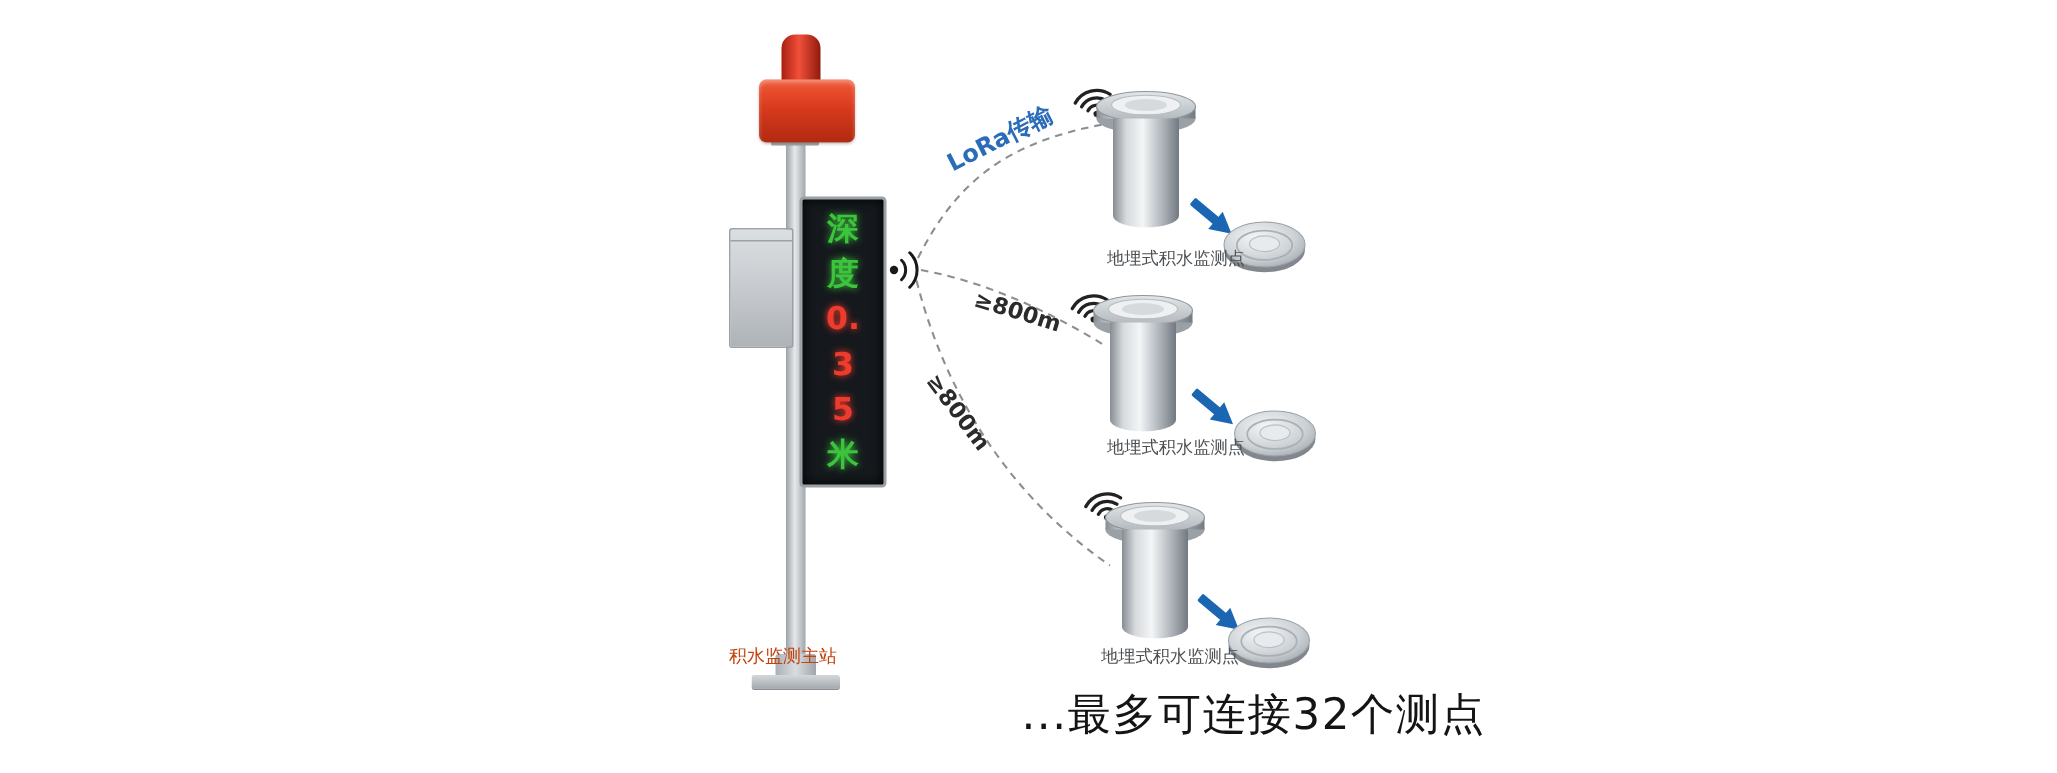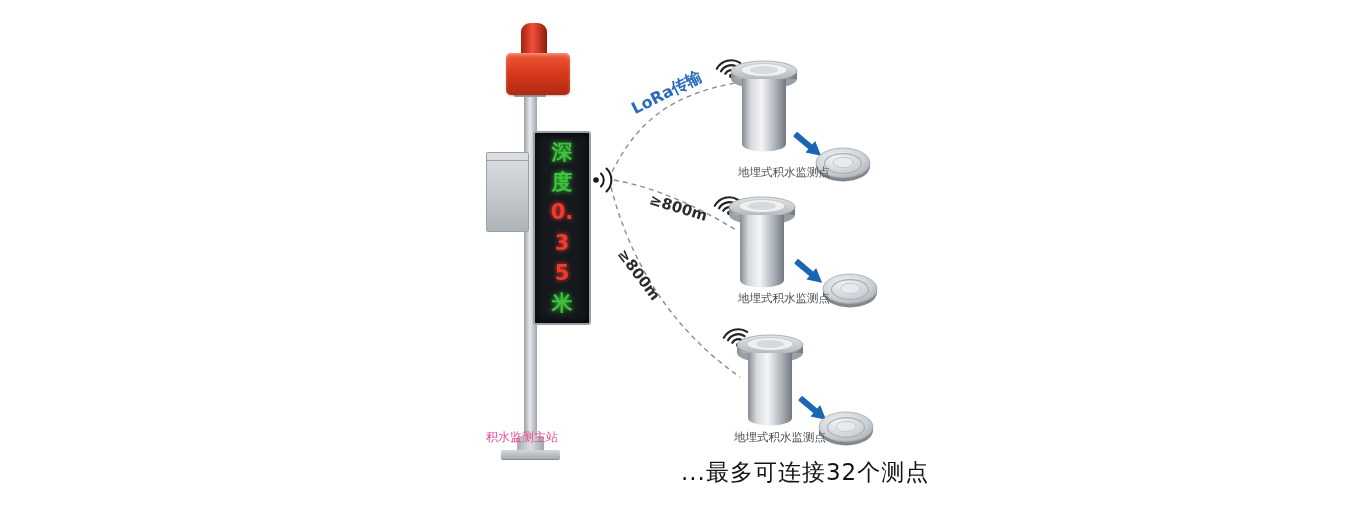--- a/index.html
+++ b/index.html
@@ -31,30 +31,30 @@
             box-shadow:inset 0 0 8px #000; }
   .led-row { font-size:21px; font-weight:bold; line-height:1;
              text-shadow:0 0 5px currentColor; letter-spacing:0; }
   .base-neck { position:absolute; left:517px; top:436px; width:27px; height:16px;
             background:linear-gradient(90deg,#aab0b5,#dadde0 50%,#9fa5ab); border-radius:2px; }
   .base-plate { position:absolute; left:501px; top:450px; width:59px; height:10px;
             background:linear-gradient(180deg,#d4d8db,#a4aaaf); border-radius:2px;
             border-bottom:1px solid #878d92; }
 
   
-  .station-label { position:absolute; left:486px; top:429px; font-size:12px; color:#ec4899; }
+  .station-label { position:absolute; left:486px; top:429px; font-size:12px; color:#c2410c; }
   .sensor-label { position:absolute; font-size:11.5px; color:#4a4f53; white-space:nowrap;font-family:Liberation Serif, serif; }
   .sensor-label.s1 { left:738px; top:165px; }
   .sensor-label.s2 { left:738px; top:291px; }
   .sensor-label.s3 { left:734px; top:430px; }
   .link-label { position:absolute; font-weight:bold; white-space:nowrap; }
   .link-label.lora { left:633px; top:100px; font-size:16px; transform:rotate(-27deg); transform-origin:0 50%; }
   .link-label.r1 { left:650px; top:190px; font-size:15px; color:#2b2b2b; transform:rotate(17deg); transform-origin:0 50%; }
   .link-label.r2 { left:621px; top:242px; font-size:15px; color:#2b2b2b; transform:rotate(53deg); transform-origin:0 50%; }
-  .footer-text { position:absolute; left:681px; top:457px; font-size:23px; font-weight:500;
+  .footer-text { position:absolute; left:681px; top:457px; font-size:29px; font-weight:500;
             color:#141414; letter-spacing:1px; white-space:nowrap; }
 </style>
 </head>
 <body>
 
 <div class="canvas">
 
   <svg class="overlay" viewBox="0 0 1371 515">
     <defs>
       <linearGradient id="steelH" x1="0" y1="0" x2="1" y2="0">

